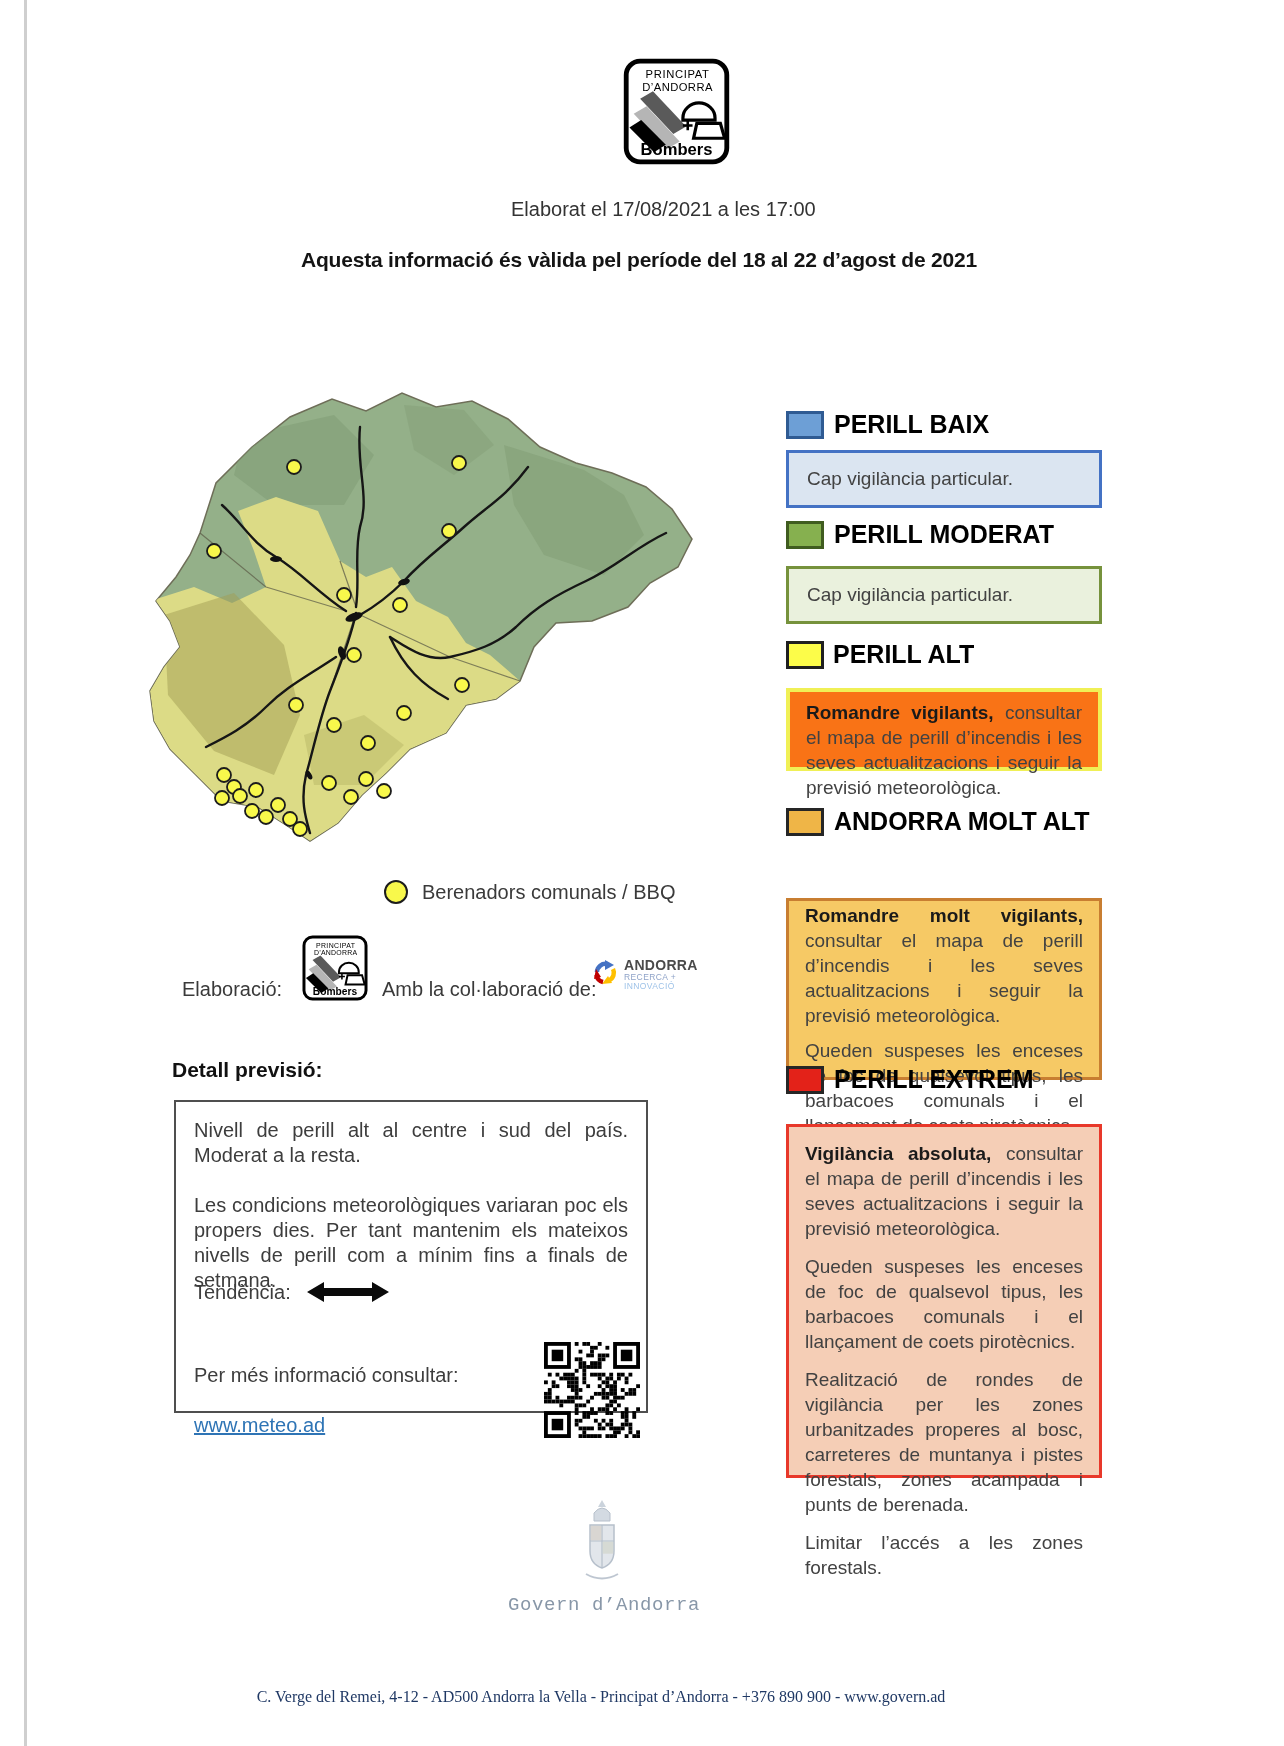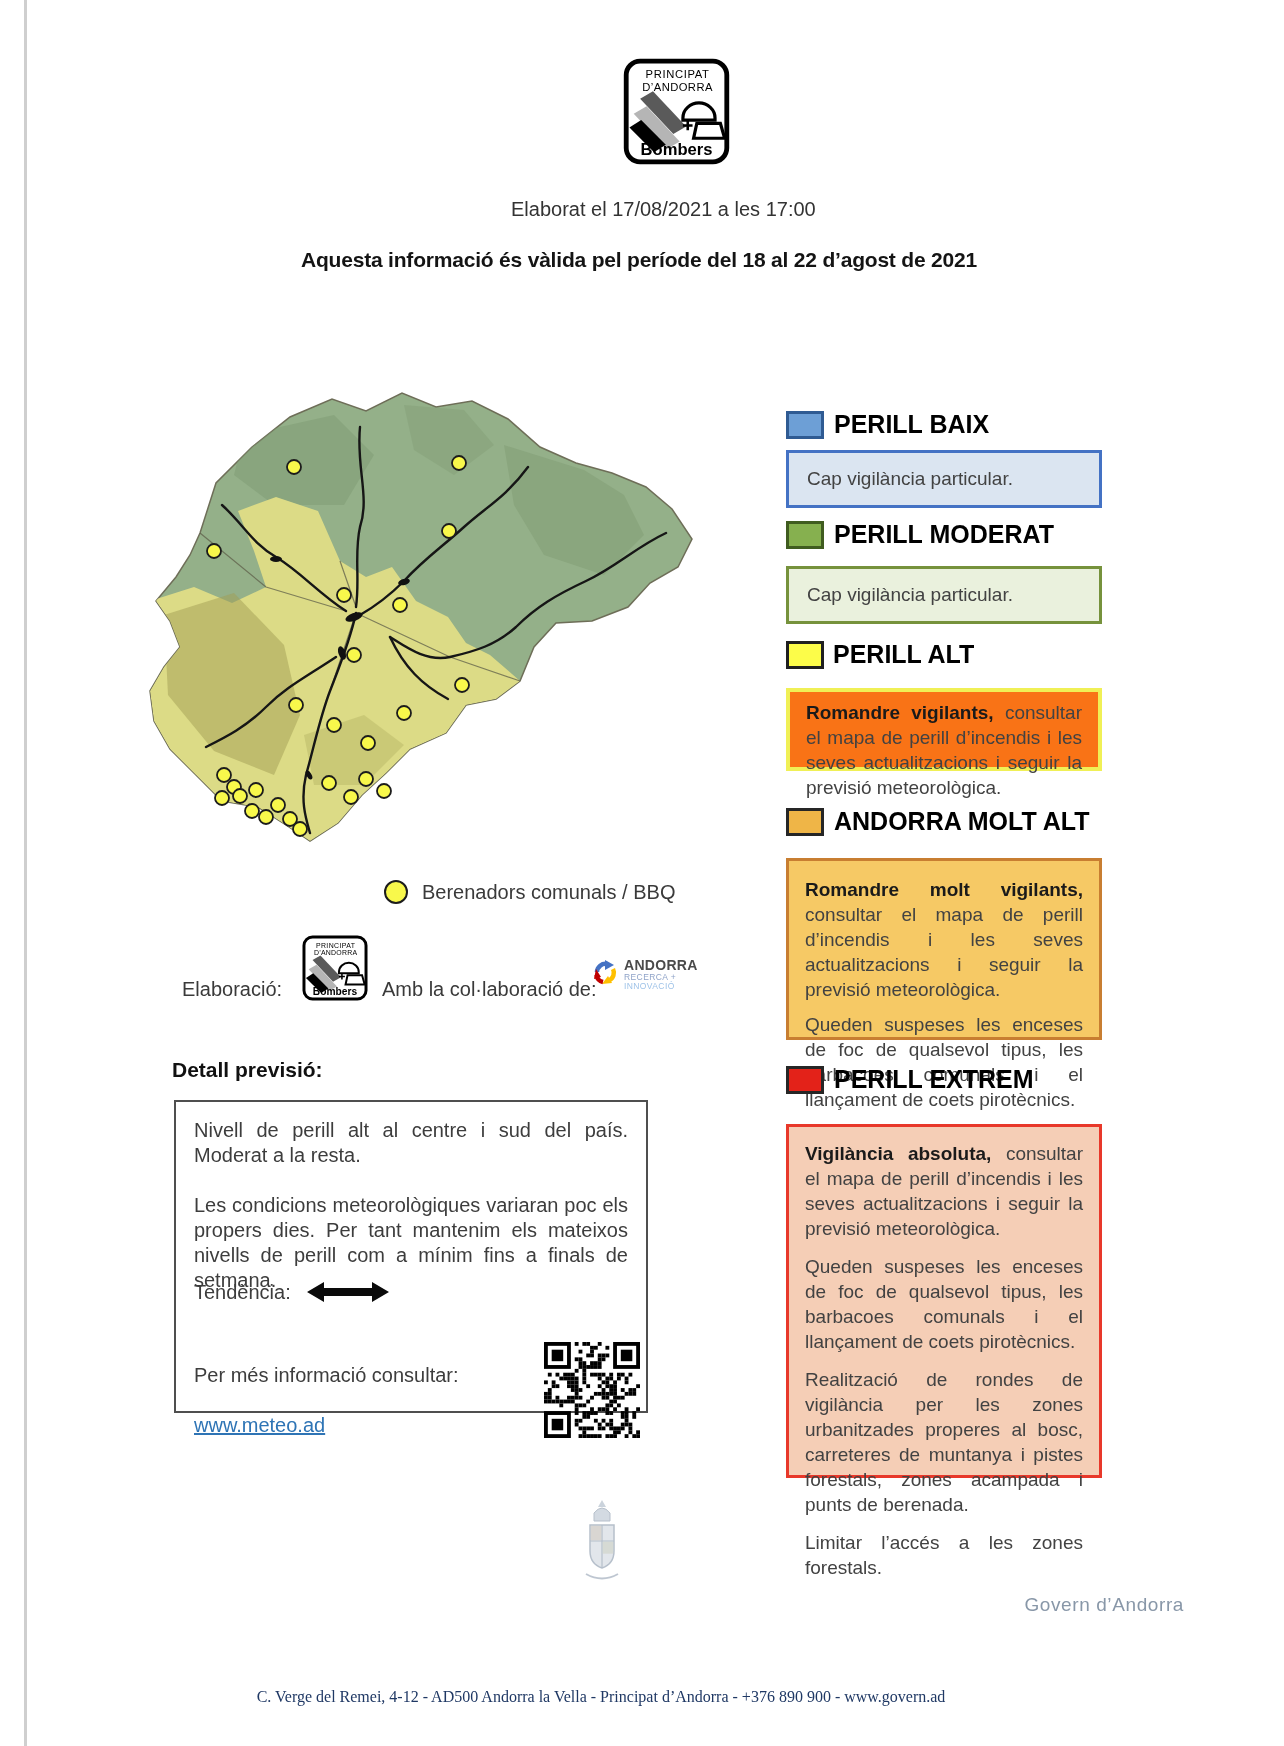--- a/index.html
+++ b/index.html
@@ -28,21 +28,21 @@
   .sw-molt{background:#EFB547;border:3px solid #262626;}
   .sw-extrem{background:#E32219;border:3px solid #262626;}
   .lvl-title{font-size:25px;font-weight:700;color:#000;text-align:right;}
   .lvl-box{position:absolute;left:762px;width:316px;box-sizing:border-box;text-align:justify;}
   .lvl-box p{margin:0;font-size:19px;line-height:25px;color:#424242;}
   .lvl-box p + p{margin-top:13px;}
   .lead{font-weight:700;color:#1a1a1a;}
   .box-baix{top:450px;height:58px;background:#DBE5F1;border:3px solid #4472C4;padding:13px 18px;}
   .box-moderat{top:566px;height:58px;background:#EAF1DD;border:3px solid #76923C;padding:13px 18px;}
   .box-alt{top:688px;height:83px;background:#f97316;border:4px solid #F0F056;padding:8px 16px;color:#4a4a38;}
-  .box-molt{top:858px;height:182px;background:#F6C965;border:3px solid #C87E31;padding:16px 16px;}
+  .box-molt{top:898px;height:182px;background:#F6C965;border:3px solid #C87E31;padding:2px 16px;}
   .box-molt p + p{margin-top:10px;}
   .box-extrem{top:1124px;height:354px;background:#F5CEB6;border:3.5px solid #E8382A;padding:14px 16px;}
   .hd-baix{top:410px;} .hd-moderat{top:520px;} .hd-alt{top:640px;gap:9px;} .hd-molt{top:807px;} .hd-extrem{top:1065px;}
 
   
   .collab-label{position:absolute;left:158px;top:978px;font-size:20px;color:#3a3a3a;}
   .logo-small{position:absolute;left:278px;top:935px;width:66px;height:66px;}
   .amb-label{position:absolute;left:358px;top:978px;font-size:20px;color:#3a3a3a;}
   .partner{position:absolute;left:568px;top:958px;display:flex;align-items:center;gap:6px;}
   .partner-text{display:flex;flex-direction:column;line-height:1.05;}
@@ -56,22 +56,22 @@
                 border:2px solid #4f4f4f;padding:16px 18px;text-align:justify;}
   .forecast-box p{margin:0;font-size:20px;line-height:25px;color:#3d3d3d;}
   .forecast-box .gap{margin-top:25px;}
   .tendencia{position:absolute;left:18px;top:178px;display:flex;align-items:flex-end;gap:16px;font-size:20px;color:#3d3d3d;}
   .more-info{position:absolute;left:18px;top:262px;font-size:20px;color:#3d3d3d;}
   .qr{position:absolute;left:368px;top:240px;width:96px;height:96px;}
   .meteo-link{position:absolute;left:18px;top:312px;font-size:20px;color:#2E74B5;text-decoration:underline;}
 
   
   .coat{position:absolute;left:556px;top:1498px;width:44px;height:86px;opacity:.85;}
-  .govern{position:absolute;left:0;top:1594px;width:1160px;text-align:right;
-          font-family:Liberation Sans, sans-serif;font-size:19px;color:#8897A8;letter-spacing:.6px;}
+  .govern{position:absolute;left:0;top:1594px;width:1160px;text-align:center;
+          font-family:Liberation Mono, monospace;font-size:19px;color:#8897A8;letter-spacing:.6px;}
   .address{position:absolute;left:0;top:1688px;width:1154px;text-align:center;
            font-family:"Liberation Serif","DejaVu Serif",serif;font-size:16px;color:#1F3864;}
 </style>
 </head>
 <body>
 
 <div class="page">
   <div class="edge"></div>
 
   <svg width="0" height="0" style="position:absolute" aria-hidden="true">

